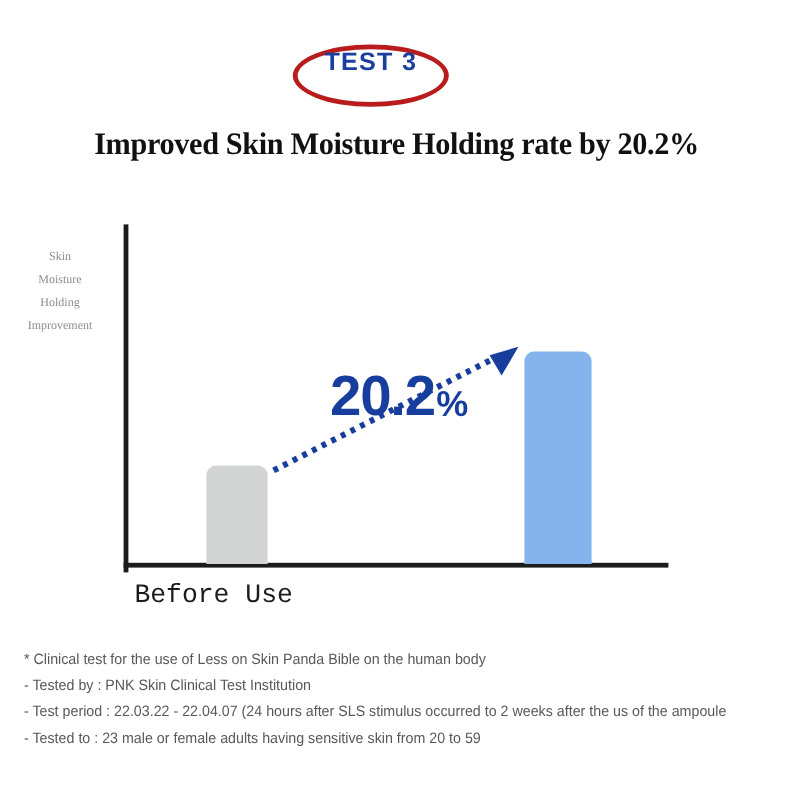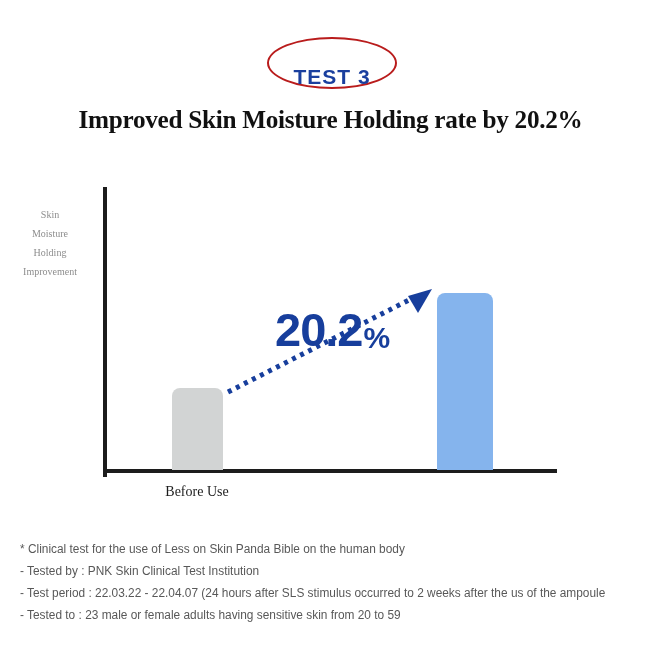--- a/index.html
+++ b/index.html
@@ -12,29 +12,29 @@
     height: 665px;
     position: relative;
     overflow: hidden;
     font-family: "Liberation Sans", sans-serif;
     -webkit-font-smoothing: antialiased;
   }
 
   
   #badge {
     position: absolute;
-    left: 267px;
+    left: 244px;
     top: 37px;
     width: 130px;
     height: 52px;
-    border: 2px solid #b91c1c;
+    border: 4px solid #b91c1c;
     border-radius: 50%;
     box-sizing: border-box;
     display: flex;
-    align-items: flex-end;
+    align-items: flex-start;
     justify-content: center;
   }
   #badge-label {
     font-family: "Liberation Sans", sans-serif;
     font-weight: bold;
     font-size: 21px;
     letter-spacing: 1px;
     color: #1a3f9e;
     line-height: 1;
   }
@@ -107,24 +107,23 @@
     left: 437px;
     top: 293px;
     width: 56px;
     height: 177px;
     background: #85b4ed;
   }
 
   .cat-label {
     position: absolute;
     top: 484px;
-    font-family: Liberation Serif, serif;
-    font-size: 14px;
+    font-family: Liberation Mono, monospace;
+    font-size: 22px;
     color: #1c1c1c;
-    text-align: center;
     white-space: nowrap;
   }
   #cat-before { left: 112px; width: 170px; }
   #cat-after  { left: 375px; width: 180px; }
 
   
   #callout {
     position: absolute;
     left: 275px;
     top: 306px;

